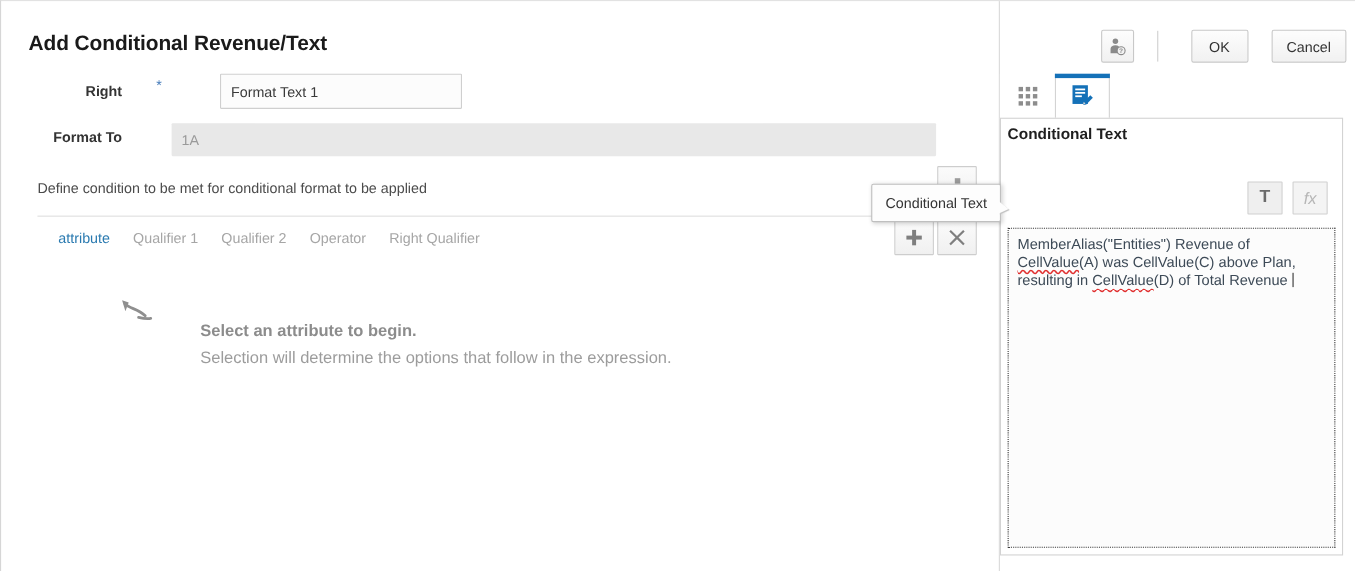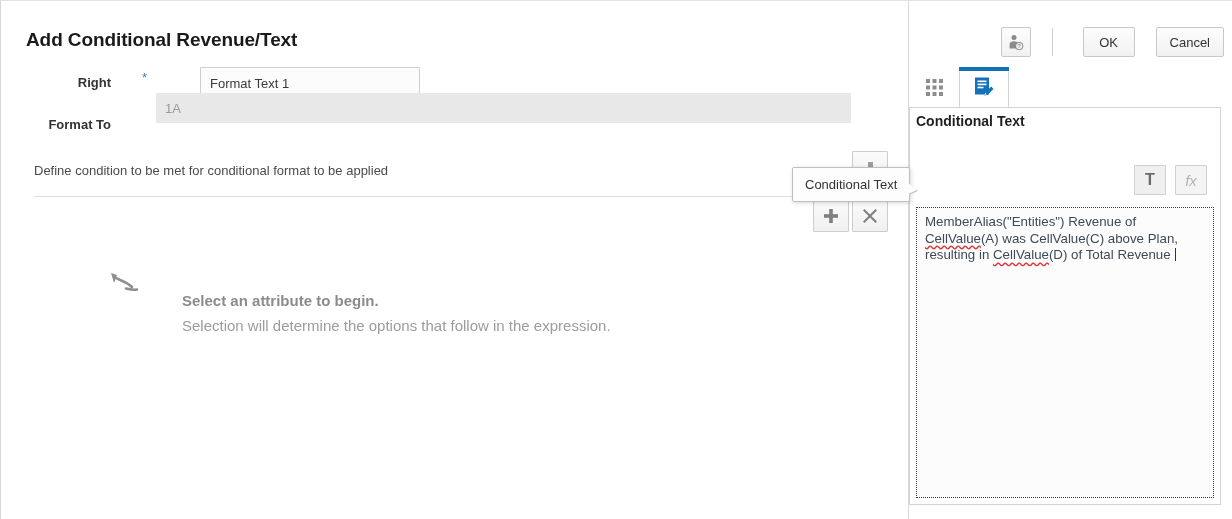--- a/index.html
+++ b/index.html
@@ -375,25 +375,32 @@
     <div class="vsep"></div>
     <button class="btn">OK</button>
     <button class="btn">Cancel</button>
   </div>
 
   <div class="form-label" style="left:60px; top:74px; width:50px;">Right</div>
   <div class="req-star" style="left:141px; top:70px;">*</div>
   <input class="text-input" style="left: 155px; top: 66px; width: 220px; height: 32px; margin-left: 44px;" value="Format Text 1">
 
   <div class="form-label" style="left:42px; top:116px; width:68px;">Format To</div>
-  <input class="text-input readonly" style="left: 155px; top: 92px; width: 695px; height: 30px;" readonly="" value="1A">
+  <input class="text-input readonly" style="left: 155px; top: 111px; width: 695px; height: 30px;" readonly="" value="1A">
 
   <div class="section-note">Define condition to be met for conditional format to be applied</div>
   <div class="hrule"></div>
 
+  <div class="qualifier-row">
+    <span class="qual active">attribute</span>
+    <span class="qual">Qualifier 1</span>
+    <span class="qual">Qualifier 2</span>
+    <span class="qual">Operator</span>
+    <span class="qual">Right Qualifier</span>
+  </div>
 
   <div class="curve-arrow">
     <svg width="68" height="48" viewBox="0 0 68 48">
       <path d="M12 6 L6 4 L9 14 Z" fill="#8f8f8f"></path>
       <path d="M8.5 7 C13 12, 20 11, 27 18" stroke="#8f8f8f" stroke-width="2.6" fill="none" stroke-linecap="round"></path>
       <path d="M21 19.5 C25 20.5, 28.5 21, 32 20.5" stroke="#8f8f8f" stroke-width="2.6" fill="none" stroke-linecap="round"></path>
     </svg>
   </div>
   <div class="hint-strong">Select an attribute to begin.</div>
   <div class="hint-sub">Selection will determine the options that follow in the expression.</div>

